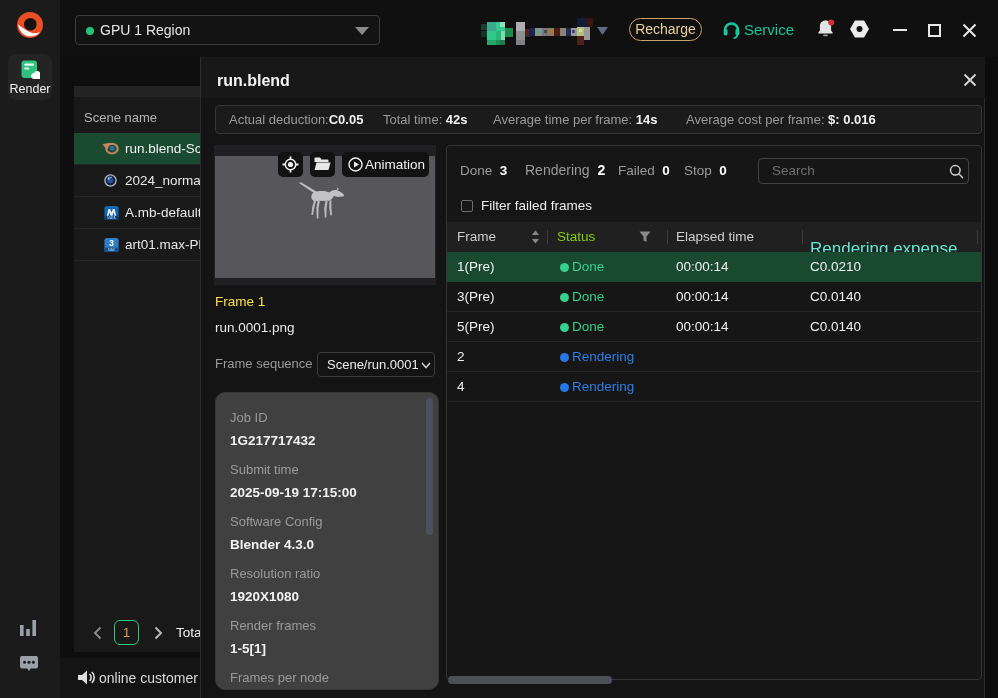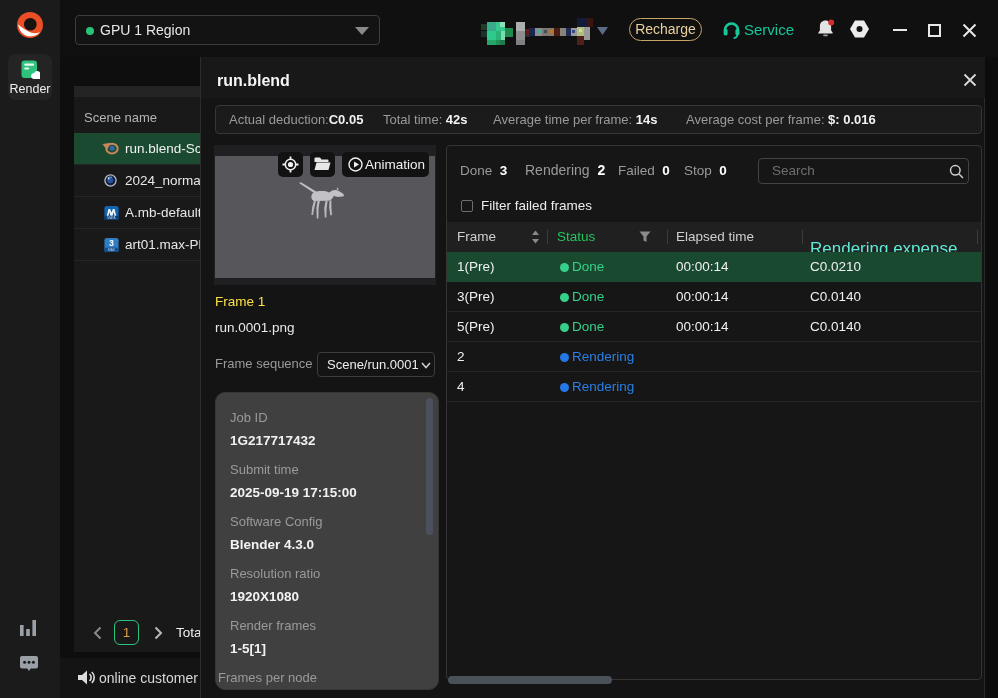--- a/index.html
+++ b/index.html
@@ -262,21 +262,21 @@
     <div class="a lbl" style="left:14px;top:17px;">Job ID</div>
     <div class="a val" style="left:14px;top:40px;">1G217717432</div>
     <div class="a lbl" style="left:14px;top:69px;">Submit time</div>
     <div class="a val" style="left:14px;top:92px;">2025-09-19 17:15:00</div>
     <div class="a lbl" style="left:14px;top:121px;">Software Config</div>
     <div class="a val" style="left:14px;top:144px;">Blender 4.3.0</div>
     <div class="a lbl" style="left:14px;top:173px;">Resolution ratio</div>
     <div class="a val" style="left:14px;top:196px;">1920X1080</div>
     <div class="a lbl" style="left:14px;top:225px;">Render frames</div>
     <div class="a val" style="left:14px;top:248px;">1-5[1]</div>
-    <div class="a lbl" style="left:2px;top:277px;">Frames per node</div>
+    <div class="a lbl" style="left:14px;top:277px;">Frames per node</div>
     <div class="a" style="left:210px;top:5px;width:7px;height:137px;border-radius:3.5px;background:#4b515c;"></div>
   </div>
 
   <div class="a" style="left:245px;top:88px;width:536px;height:535px;border:1px solid #343434;border-radius:4px;background:#161616;">
 
     <div class="a" style="left:13px;top:12px;height:25px;line-height:25px;font-size:13.5px;color:#9a9a9a;">Done&nbsp; <b style="color:#fff;">3</b></div>
     <div class="a" style="left:78px;top:12px;height:25px;line-height:25px;font-size:14px;color:#9a9a9a;">Rendering&nbsp; <b style="color:#fff;">2</b></div>
     <div class="a" style="left:171px;top:12px;height:25px;line-height:25px;font-size:13.5px;color:#9a9a9a;">Failed&nbsp; <b style="color:#fff;">0</b></div>
     <div class="a" style="left:237px;top:12px;height:25px;line-height:25px;font-size:13.5px;color:#9a9a9a;">Stop&nbsp; <b style="color:#fff;">0</b></div>
 
@@ -291,21 +291,21 @@
     <div class="a" style="left:14px;top:54px;width:12px;height:12px;border:1px solid #6e6e6e;border-radius:2px;"></div>
     <div class="a" style="left:34px;top:48px;height:23px;line-height:23px;color:#ececec;font-size:13.5px;">Filter failed frames</div>
 
     <div class="a" style="left:0px;top:76px;width:534px;height:30px;background:#202020;">
       <div class="a" style="left:10px;top:0;height:30px;line-height:30px;color:#cfcfcf;font-size:13.5px;">Frame</div>
       <svg class="a" style="left:84px;top:8px;" width="9" height="14" viewBox="0 0 9 14">
         <path d="M4.5 0.5 L8 5 L1 5 Z" fill="#8a8a8a"></path>
         <path d="M4.5 13.5 L8 9 L1 9 Z" fill="#8a8a8a"></path>
       </svg>
       <div class="a" style="left:100px;top:8px;width:1px;height:14px;background:#3c3c3c;"></div>
-      <div class="a" style="left:110px;top:0;height:30px;line-height:30px;color:#22c55e;font-size:13.5px;">Status</div>
+      <div class="a" style="left:110px;top:0;height:30px;line-height:30px;color:#84cc16;font-size:13.5px;">Status</div>
       <svg class="a" style="left:192px;top:9px;" width="12" height="12" viewBox="0 0 12 12">
         <path d="M0.5 0.5 L11.5 0.5 L7.5 5.5 L7.5 11 L4.5 9.5 L4.5 5.5 Z" fill="#8a8a8a"></path>
       </svg>
       <div class="a" style="left:220px;top:8px;width:1px;height:14px;background:#3c3c3c;"></div>
       <div class="a" style="left:229px;top:0;height:30px;line-height:30px;color:#cfcfcf;font-size:13.5px;">Elapsed time</div>
       <div class="a" style="left:355px;top:8px;width:1px;height:14px;background:#3c3c3c;"></div>
       <div class="a" style="left:363px;top:12px;height:30px;line-height:30px;color:#5eead4;font-size:17px;">Rendering expense</div>
       <div class="a" style="left:530px;top:8px;width:1px;height:14px;background:#3c3c3c;"></div>
       <div class="a" style="left:545px;top:0;height:30px;line-height:30px;color:#cfcfcf;font-size:13.5px;">.</div>
     </div>

